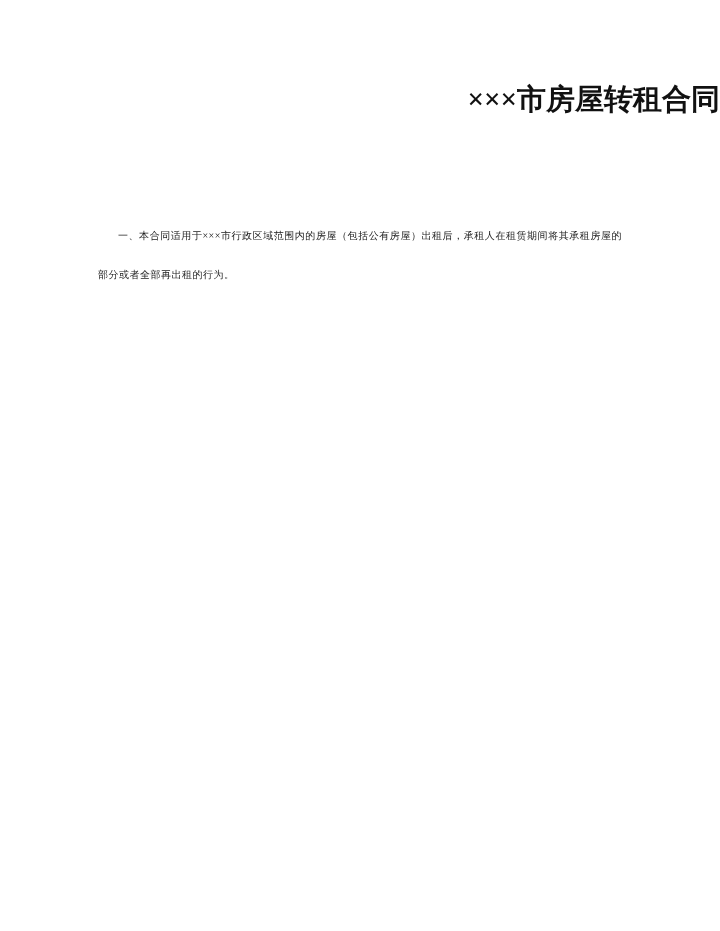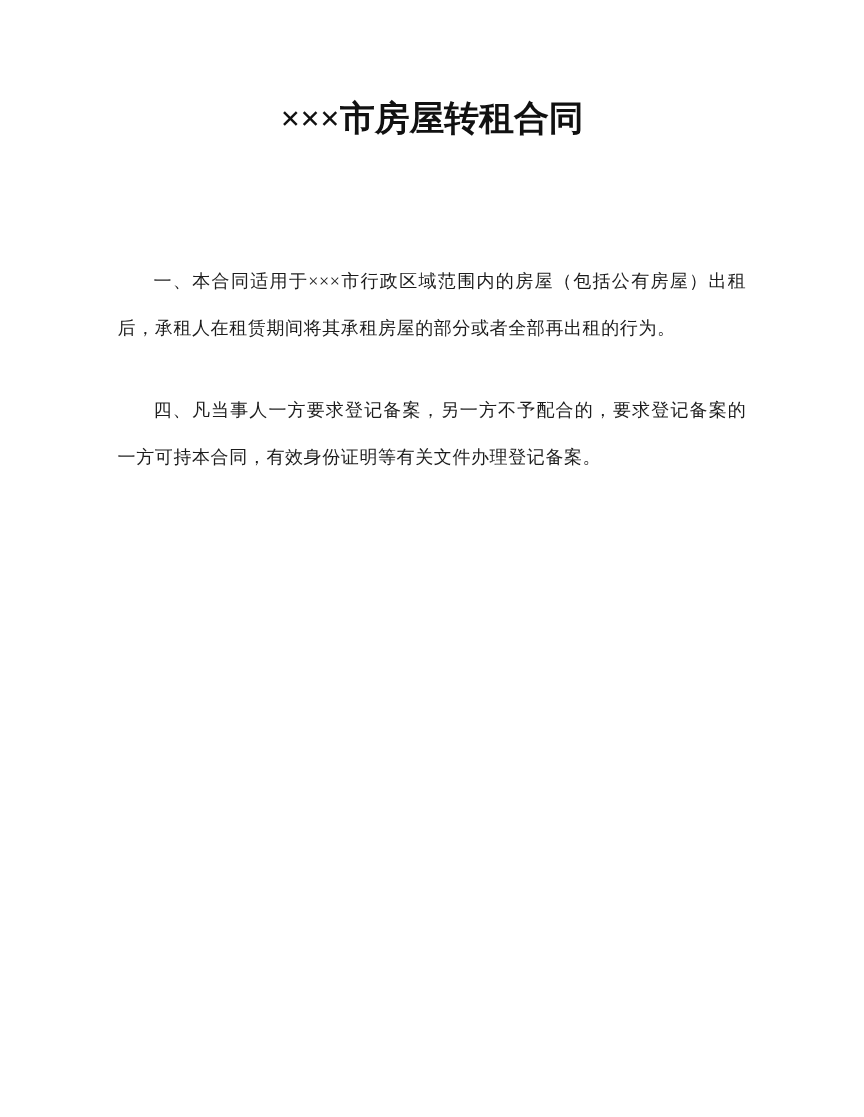--- a/index.html
+++ b/index.html
@@ -15,40 +15,39 @@
     overflow: hidden;
     font-family: "Liberation Serif", "DejaVu Serif", serif;
     color: #1c1c1c;
   }
   .doc-title {
     margin: 0;
     padding-top: 80px;
     font-size: 29px;
     line-height: 38px;
     font-weight: bold;
-    text-align: center;
+    text-align: right;
     letter-spacing: 0px;
     color: #111111;
   }
   .doc-body {
     padding: 98px 98px 0 98px;
   }
   .doc-body p {
     margin: 0 0 30px 0;
-    font-size: 15px;
+    font-size: 10px;
     line-height: 39px;
     text-indent: 2em;
     text-align: justify;
     text-justify: inter-ideograph;
     letter-spacing: 0.5px;
     color: #1c1c1c;
   }
 </style>
 </head>
 <body>
 
 <div class="page">
   <h1 class="doc-title">×××市房屋转租合同</h1>
   <div class="doc-body">
     <p>一、本合同适用于×××市行政区域范围内的房屋（包括公有房屋）出租后，承租人在租赁期间将其承租房屋的部分或者全部再出租的行为。</p>
-    <p>四、凡当事人一方要求登记备案，另一方不予配合的，要求登记备案的一方可持本合同，有效身份证明等有关文件办理登记备案。</p>
   </div>
 </div>
 
 </body></html>

